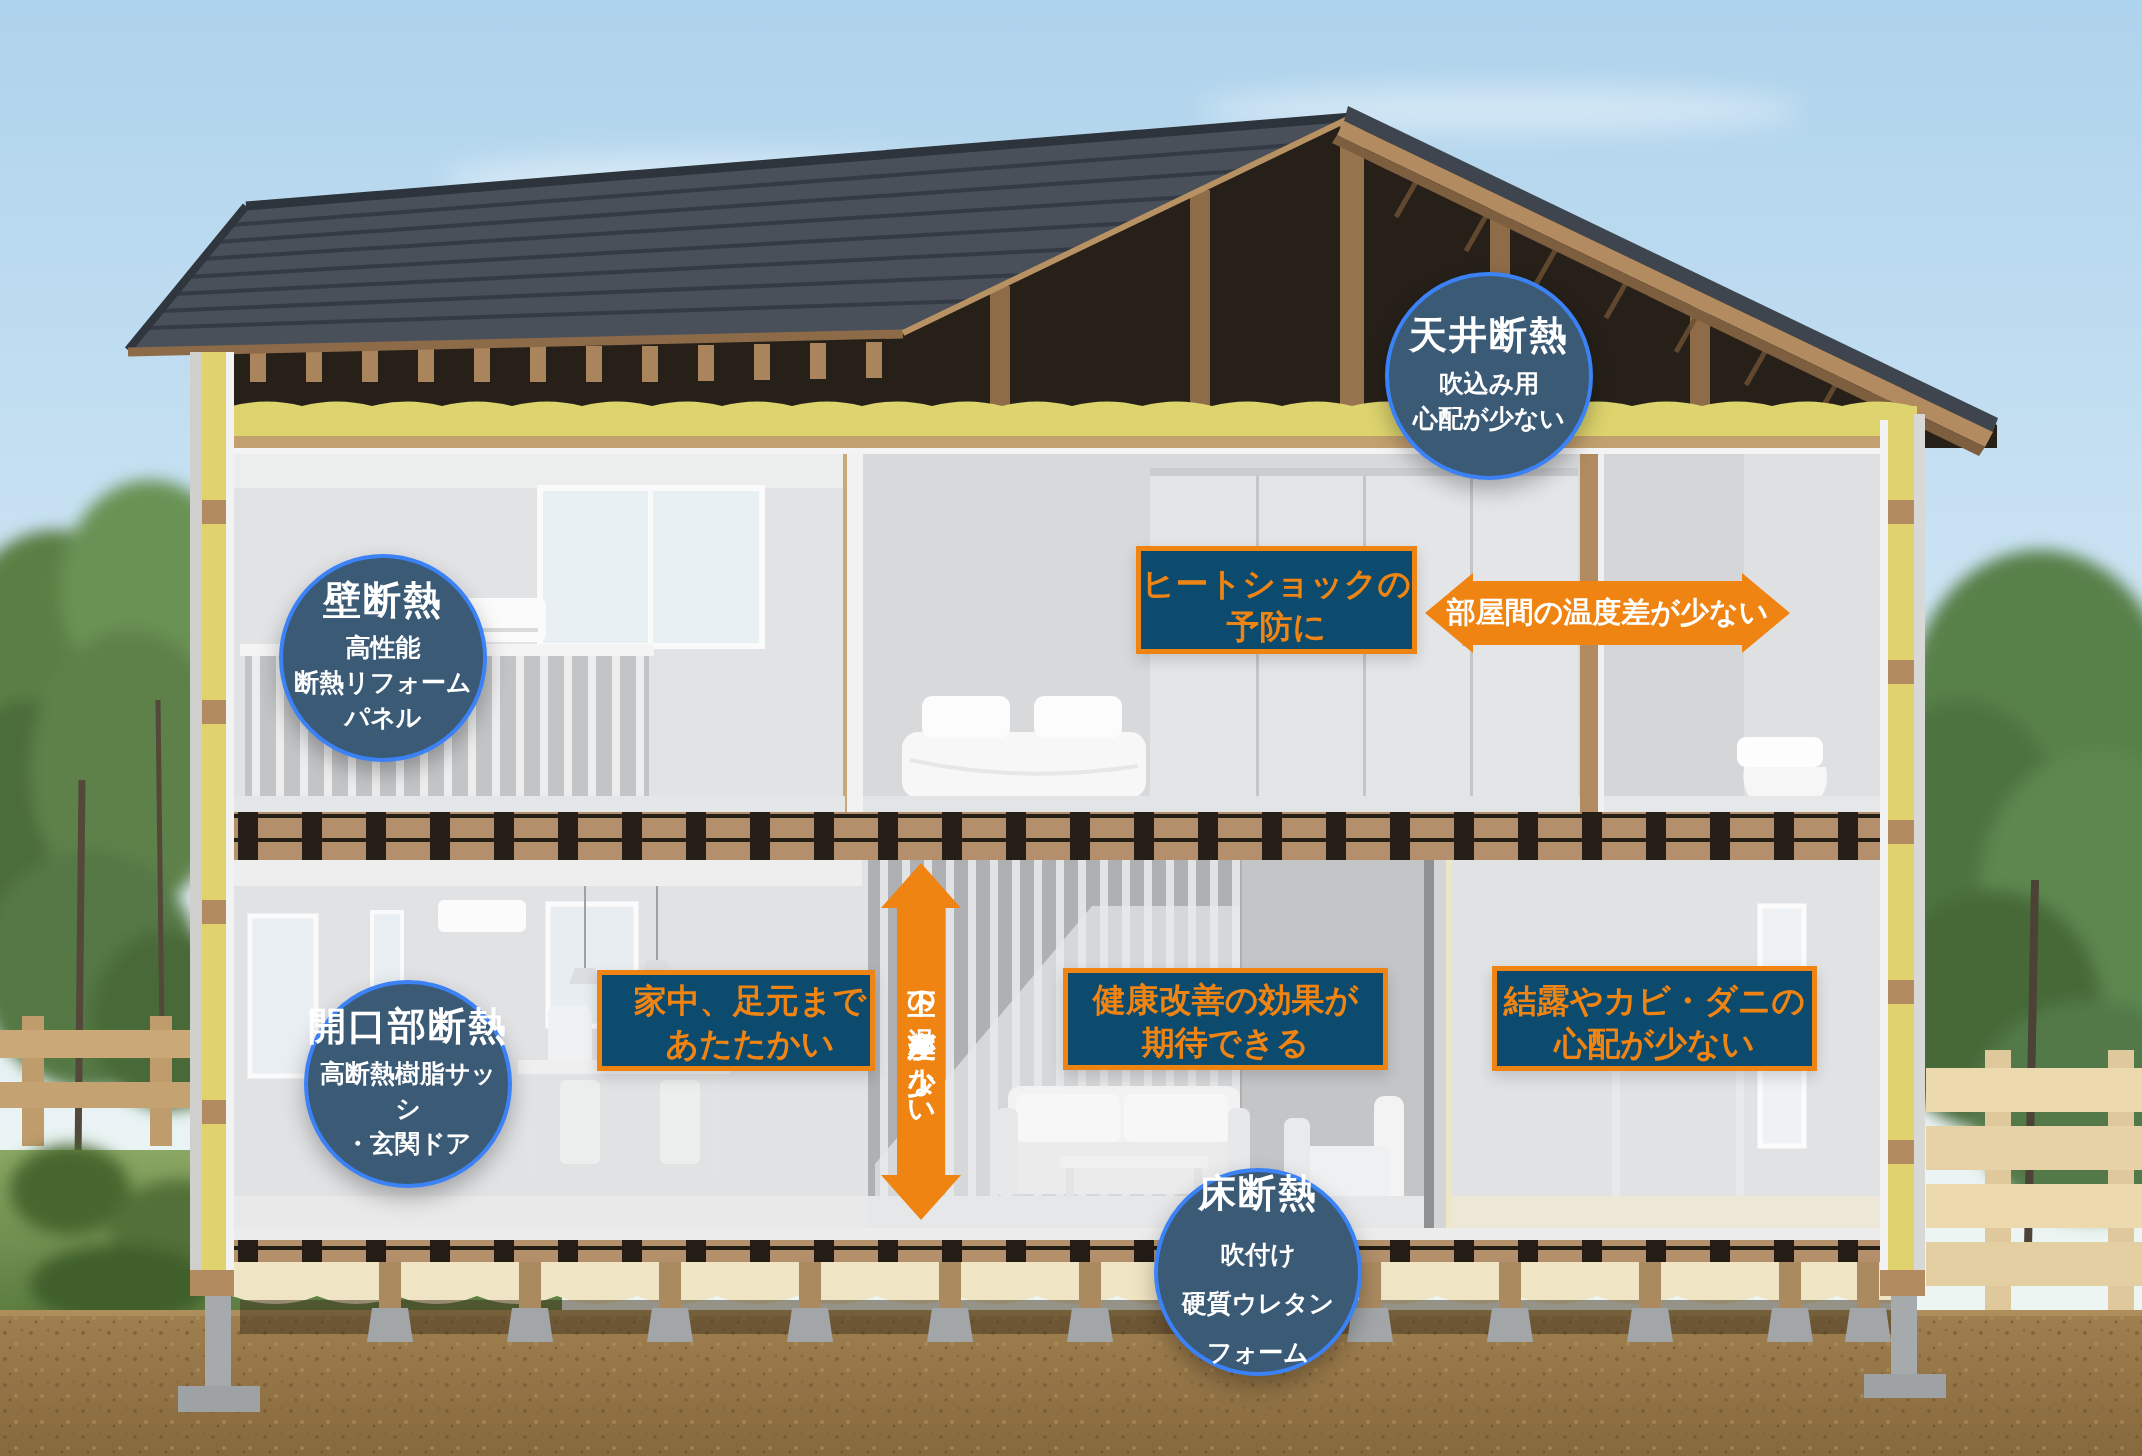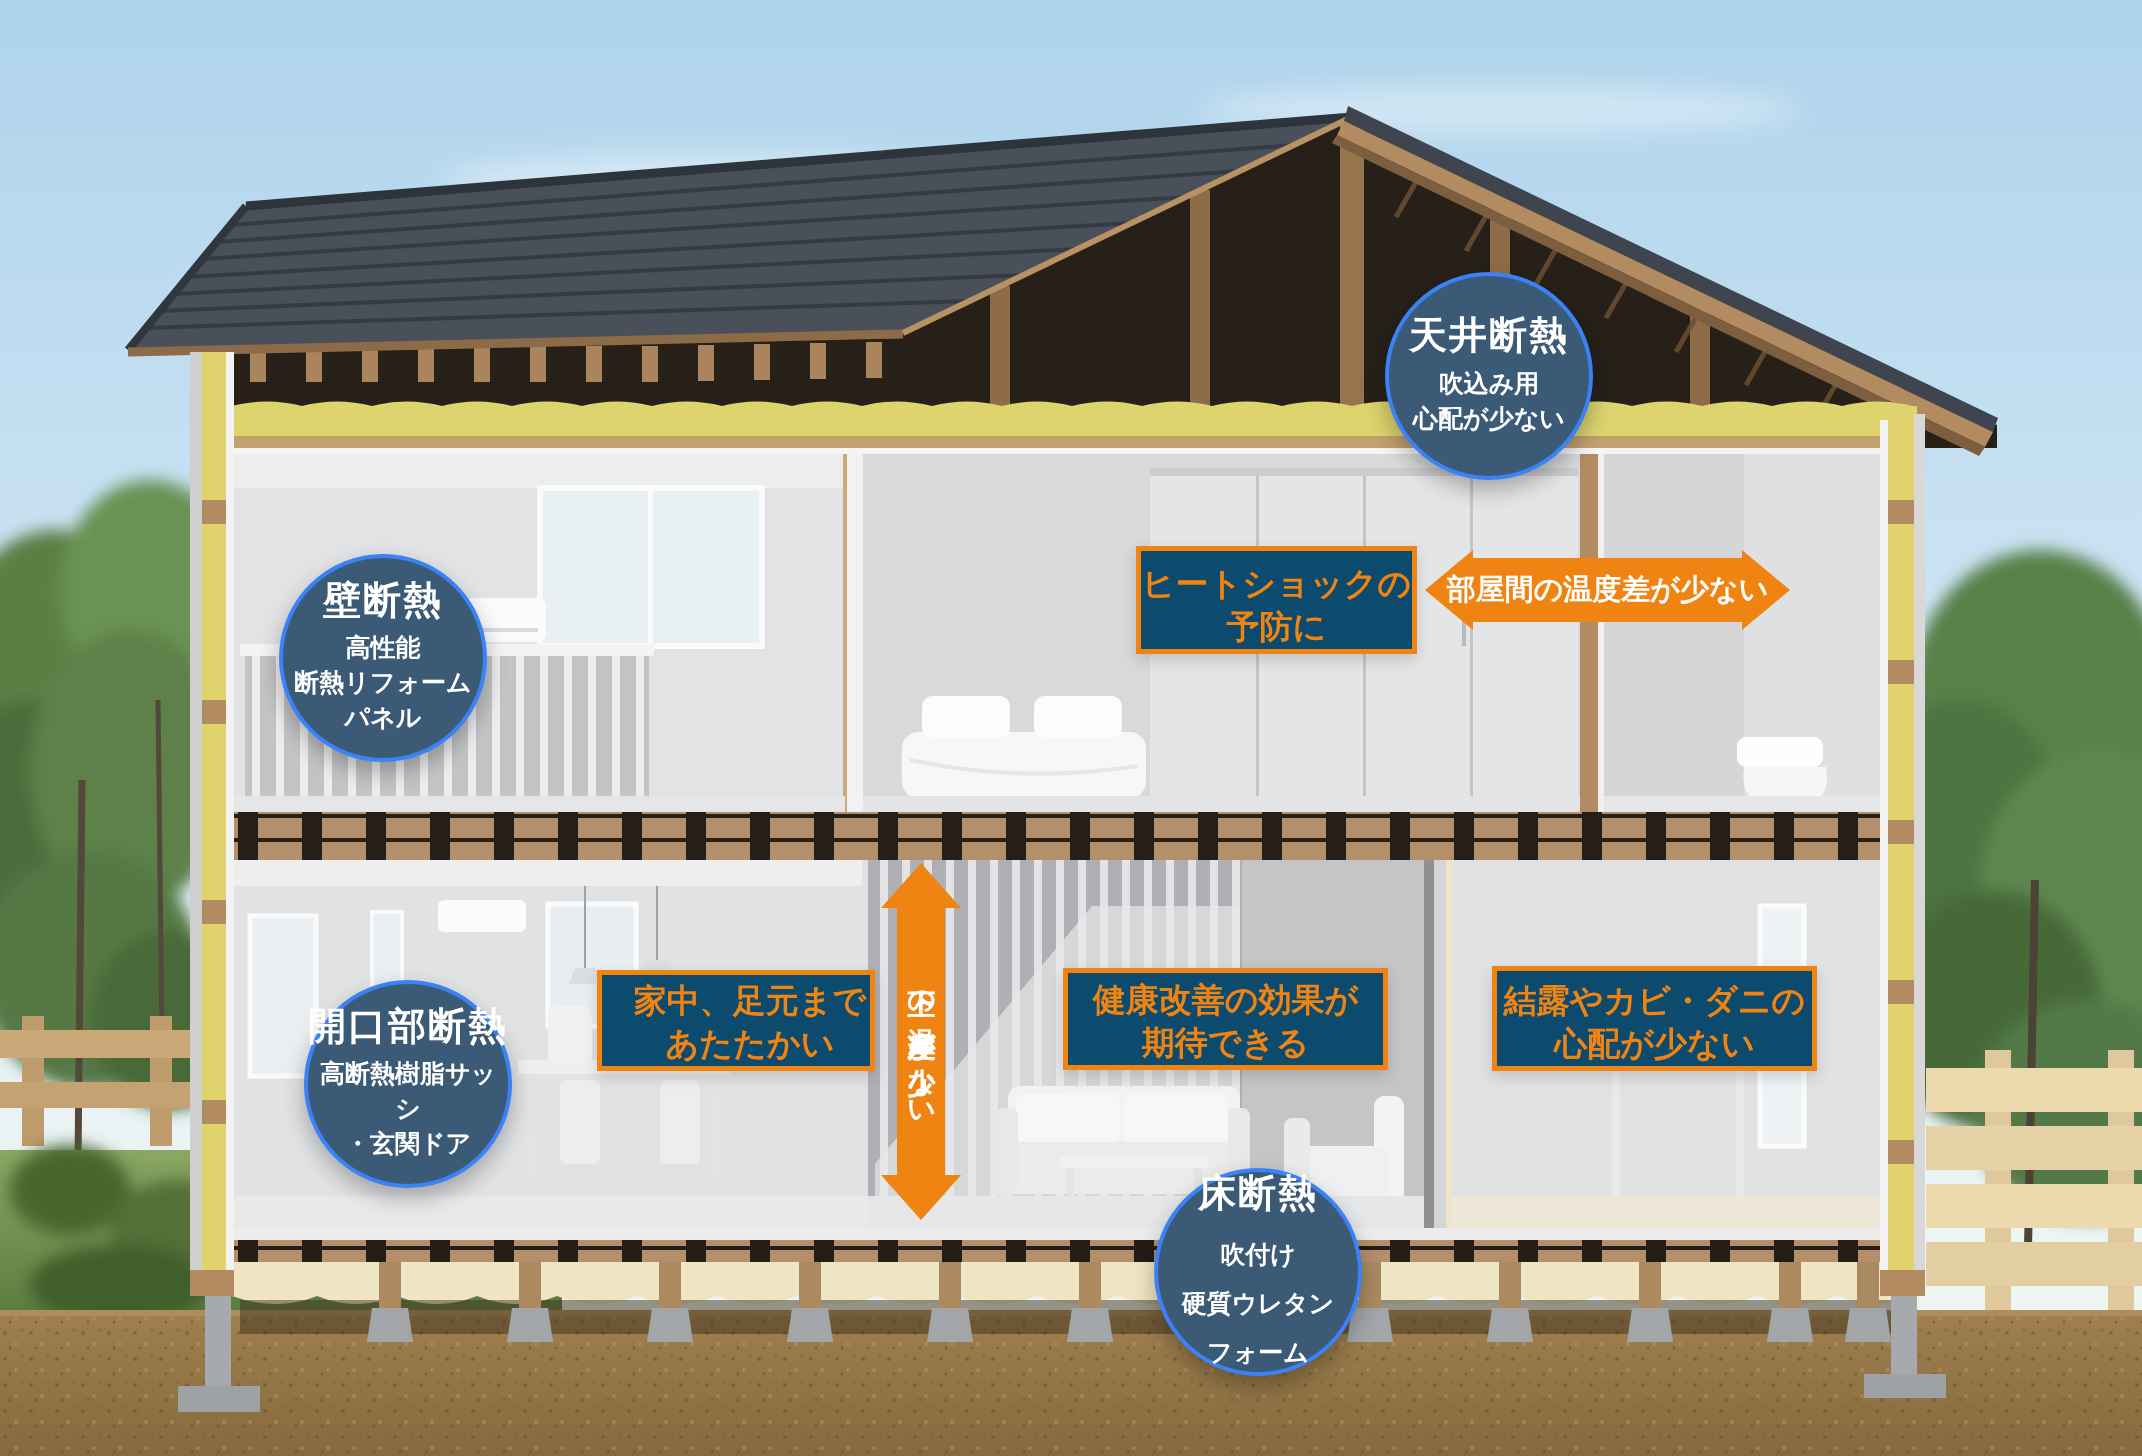--- a/index.html
+++ b/index.html
@@ -15,21 +15,21 @@
   .circle .t{font-size:38px;font-weight:bold;letter-spacing:2px;margin-bottom:10px;line-height:1.05;}
   .circle .l{font-size:25px;font-weight:bold;line-height:1.4;}
 
   .bbox{position:absolute;box-sizing:border-box;background:#0c4a6e;border:5px solid var(--orange);
         color:var(--orange);display:flex;flex-direction:column;align-items:center;justify-content:flex-end;
         text-align:center;font-weight:bold;z-index:5;box-shadow:0 6px 14px rgba(0,0,0,.15);margin-top:8px;}
   .bbox .l{font-size:33px;line-height:1.32;white-space:nowrap;}
 
   .arrow{position:absolute;background:var(--orange);display:flex;align-items:center;justify-content:center;
          color:#ffffff;font-weight:bold;z-index:4;}
-  #arrow-h{left:1425px;top:550px;width:365px;height:80px;
+  #arrow-h{left:1425px;top:573px;width:365px;height:80px;
      clip-path:polygon(0px 40px,48px 0px,48px 8px,317px 8px,317px 0px,365px 40px,317px 80px,317px 72px,48px 72px,48px 80px);}
   #arrow-h .l{font-size:29px;letter-spacing:0px;white-space:nowrap;}
   #arrow-v{left:881px;top:863px;width:80px;height:357px;
      clip-path:polygon(40px 0px,80px 45px,64px 45px,64px 312px,80px 312px,40px 357px,0px 312px,16px 312px,16px 45px,0px 45px);}
   #arrow-v .l{writing-mode:vertical-rl;text-orientation:upright;font-size:28px;letter-spacing:2px;}
 </style>
 </head>
 <body>
 
 <div class="stage">

